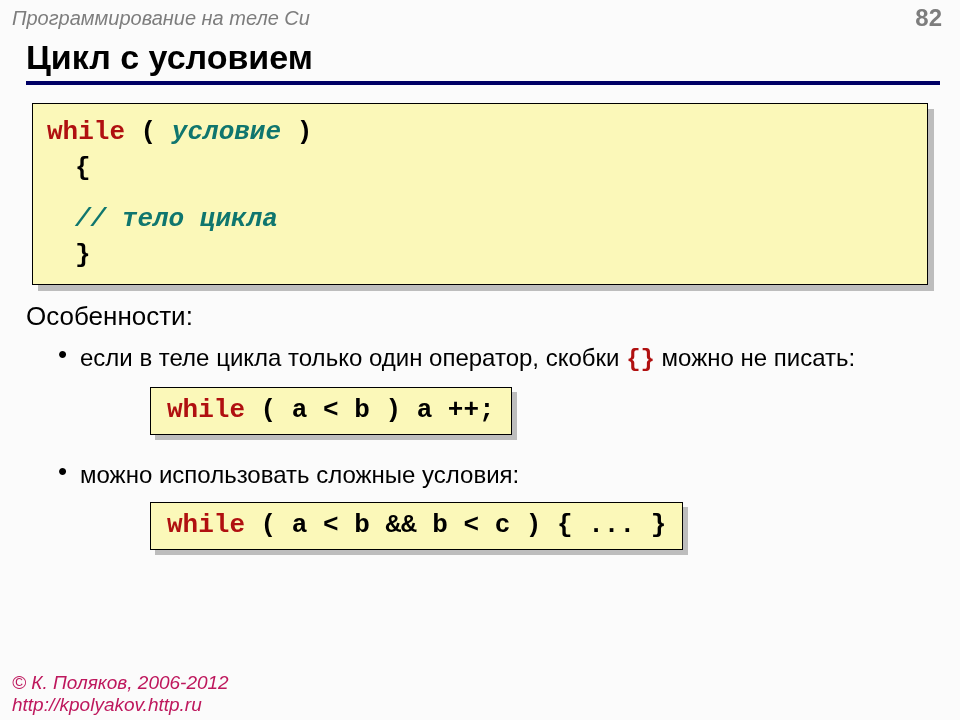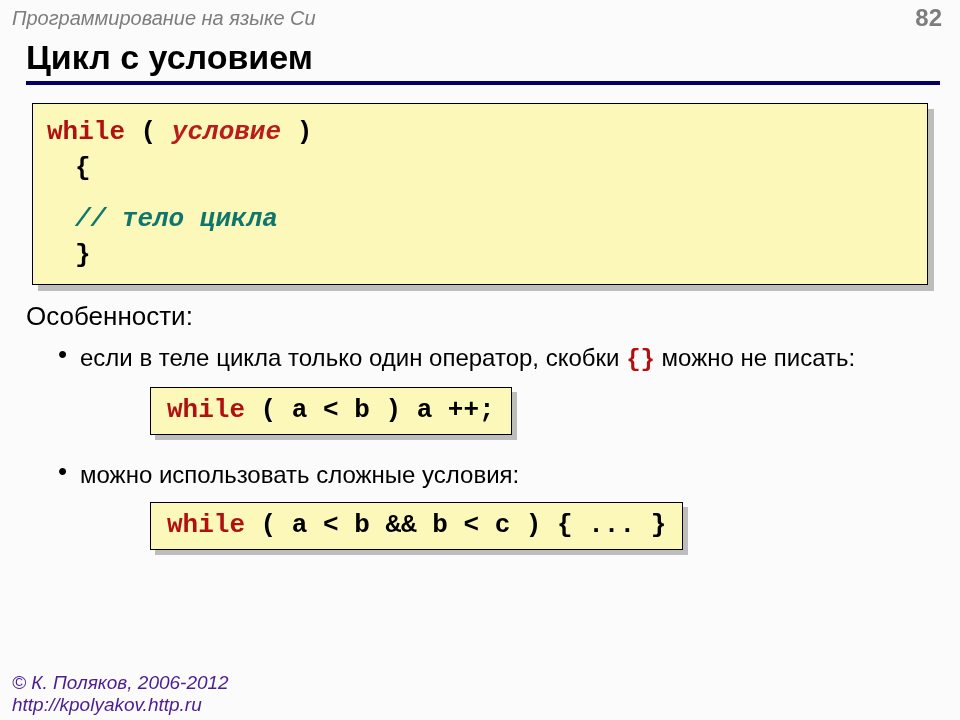--- a/index.html
+++ b/index.html
@@ -46,21 +46,21 @@
     position: relative;
     background: #fbf8b9;
     border: 1.5px solid #000;
     padding: 10px 14px;
     font-family: "Courier New", monospace;
     font-size: 26px;
     font-weight: bold;
     line-height: 1.4;
   }
   .codebox .kw-while { color: #b01010; }
-  .codebox .kw-cond { color: #b91c1c; font-style: italic; }
+  .codebox .kw-cond { color: #0f766e; font-style: italic; }
   .codebox .kw-body { color: #0f766e; font-style: italic; margin-top: 14px; }
   .codebox .indent { padding-left: 28px; display: inline-block; }
   .features-heading {
     color: #000000;
     font-size: 26px;
     margin: 8px 0 10px 0;
   }
   ul.features {
     list-style: none;
     padding-left: 32px;
@@ -104,31 +104,31 @@
   .inline-codebox .kw-while { color: #b01010; }
   .braces-inline {
     font-family: "Courier New", monospace;
     font-weight: bold;
     color: #b01010;
   }
   .footer {
     position: absolute;
     left: 12px;
     bottom: 4px;
-    color: #4c1d95;
+    color: #be185d;
     font-style: italic;
     font-size: 19px;
     line-height: 1.15;
   }
 </style>
 </head>
 <body>
 
 <div class="header-bar">
-  <span class="subject">Программирование на языке Си</span>
+  <span class="subject">Программирование на теле Си</span>
   <span class="pagenum">82</span>
 </div>
 
 <h1 class="title">Цикл с условием</h1>
 <hr class="title-rule">
 
 <div class="content">
 
   <div class="codebox-wrap">
     <div class="codebox-shadow"></div>

